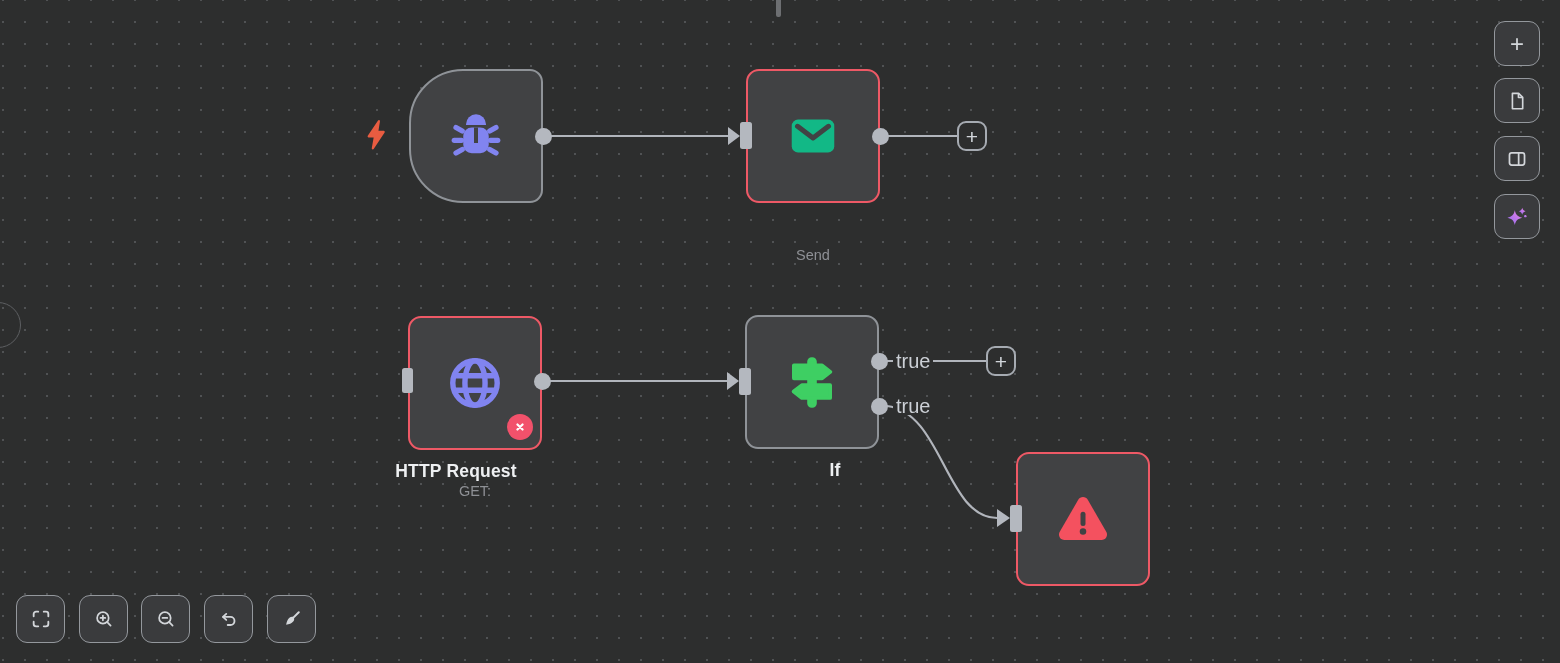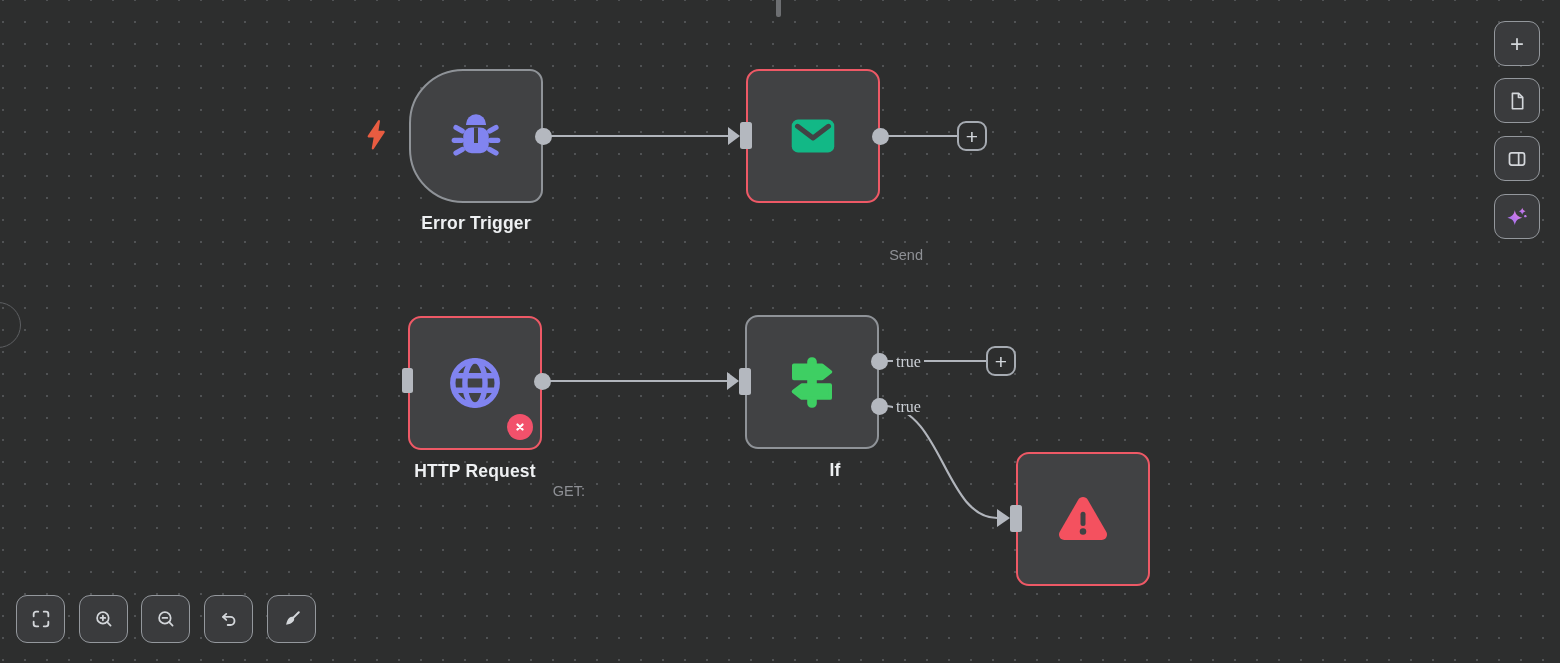--- a/index.html
+++ b/index.html
@@ -19,32 +19,32 @@
   .connections{position:absolute;left:0;top:0;z-index:1;}
   .connections path.wire{stroke:var(--line);stroke-width:2.2;fill:none;}
   .connections polygon{fill:var(--connector);}
   .node{position:absolute;width:134px;height:134px;background:var(--node_bg);
     border:2px solid var(--node_border);border-radius:13px;z-index:2;
     display:flex;align-items:center;justify-content:center;}
   .node.trigger{border-radius:54px 13px 13px 54px;}
   .node.err{border-color:var(--error_border);}
   .node-label{position:absolute;width:220px;text-align:center;color:var(--label);
     font-size:17.5px;font-weight:700;letter-spacing:.2px;z-index:3;}
-  .node-sub{position:absolute;width:220px;text-align:right;color:var(--sublabel);
+  .node-sub{position:absolute;width:220px;text-align:center;color:var(--sublabel);
     font-size:14.5px;font-weight:400;z-index:3;}
   .ep-circle{position:absolute;width:17px;height:17px;border-radius:50%;
     background:var(--connector);z-index:3;}
   .ep-rect{position:absolute;width:12px;height:27px;border-radius:2.5px;
     background:var(--connector);z-index:3;}
   .plus-btn{position:absolute;width:30px;height:30px;border:2px solid #a6abb2;
     border-radius:9px;background:var(--canvas_bg);color:#d2d6db;z-index:2;
     display:flex;align-items:center;justify-content:center;font-size:21px;
     font-weight:400;cursor:pointer;line-height:1;}
-  .branch-label{position:absolute;color:var(--branch);font-size:16px;z-index:4;
-    background:var(--canvas_bg);padding:0 3px;line-height:17px;font-family:Liberation Serif, serif;}
+  .branch-label{position:absolute;color:var(--branch);font-size:20px;z-index:4;
+    background:var(--canvas_bg);padding:0 3px;line-height:17px;}
   .badge{position:absolute;width:26px;height:26px;border-radius:50%;
     background:var(--badge_red);right:7px;bottom:8px;display:flex;
     align-items:center;justify-content:center;z-index:4;}
   .panel-btn{position:absolute;width:46px;height:45px;border:1.5px solid var(--btn_border);
     border-radius:11px;background:var(--btn_bg);display:flex;align-items:center;
     justify-content:center;cursor:pointer;z-index:5;color:var(--btn_icon);}
   .panel-btn .plus-glyph{font-size:24px;font-weight:300;line-height:1;}
   .ctrl-btn{position:absolute;width:49px;height:48px;border:1.5px solid var(--btn_border);
     border-radius:11px;background:var(--btn_bg);display:flex;align-items:center;
     justify-content:center;cursor:pointer;z-index:5;}
@@ -91,21 +91,20 @@
             <path d="M6.2,13.7 H3.3"></path>
             <path d="M6.5,17.4 L4,18.8"></path>
           <path d="M17.5,10 L20,8.6"></path>
             <path d="M17.8,13.7 H20.7"></path>
             <path d="M17.5,17.4 L20,18.8"></path>
         </g>
       </svg>
     </span>
   </div>
   <div class="ep-circle" style="left:534.5px;top:127.5px"></div>
-  <div class="node-label" style="left:366px;top:213px">Error Trigger</div>
 
   <div class="node err" style="left:746px;top:69px">
     <span class="icon">
       <svg width="58" height="58" viewBox="0 0 24 24">
         <rect x="3.2" y="5.2" width="17.6" height="13.6" rx="2.6" fill="var(--email_green)"></rect>
         <path d="M5.6,8 L12,12.8 L18.4,8" stroke="var(--node_bg)" stroke-width="2.1" fill="none" stroke-linecap="round" stroke-linejoin="round"></path>
       </svg>
     </span>
   </div>
   <div class="ep-rect" style="left:740px;top:122px"></div>
@@ -125,21 +124,21 @@
       </svg>
     </span>
     <span class="badge">
       <svg width="12" height="12" viewBox="0 0 14 14">
         <path d="M4,4 L10,10 M10,4 L4,10" stroke="#ffffff" stroke-width="2.6" stroke-linecap="round"></path>
       </svg>
     </span>
   </div>
   <div class="ep-rect" style="left:402px;top:368px;height:25px;width:11px"></div>
   <div class="ep-circle" style="left:533.5px;top:372.5px"></div>
-  <div class="node-label" style="left:365px;top:461px">HTTP Request</div>
+  <div class="node-label" style="left:346px;top:461px">HTTP Request</div>
   <div class="node-sub" style="left:365px;top:483px">GET:</div>
 
   <div class="node" style="left:745px;top:315px">
     <span class="icon">
       <svg width="64" height="64" viewBox="0 0 24 24" fill="var(--if_green)" stroke="var(--if_green)" stroke-width="1.4" stroke-linejoin="round">
         <rect x="10.9" y="3.4" width="2.2" height="17.6" rx="1"></rect>
         <path d="M5.2,5.8 H15.8 L18.9,8.2 L15.8,10.6 H5.2 Z"></path>
         <path d="M18.8,13.2 H8.2 L5.1,15.6 L8.2,18 H18.8 Z"></path>
       </svg>
     </span>

